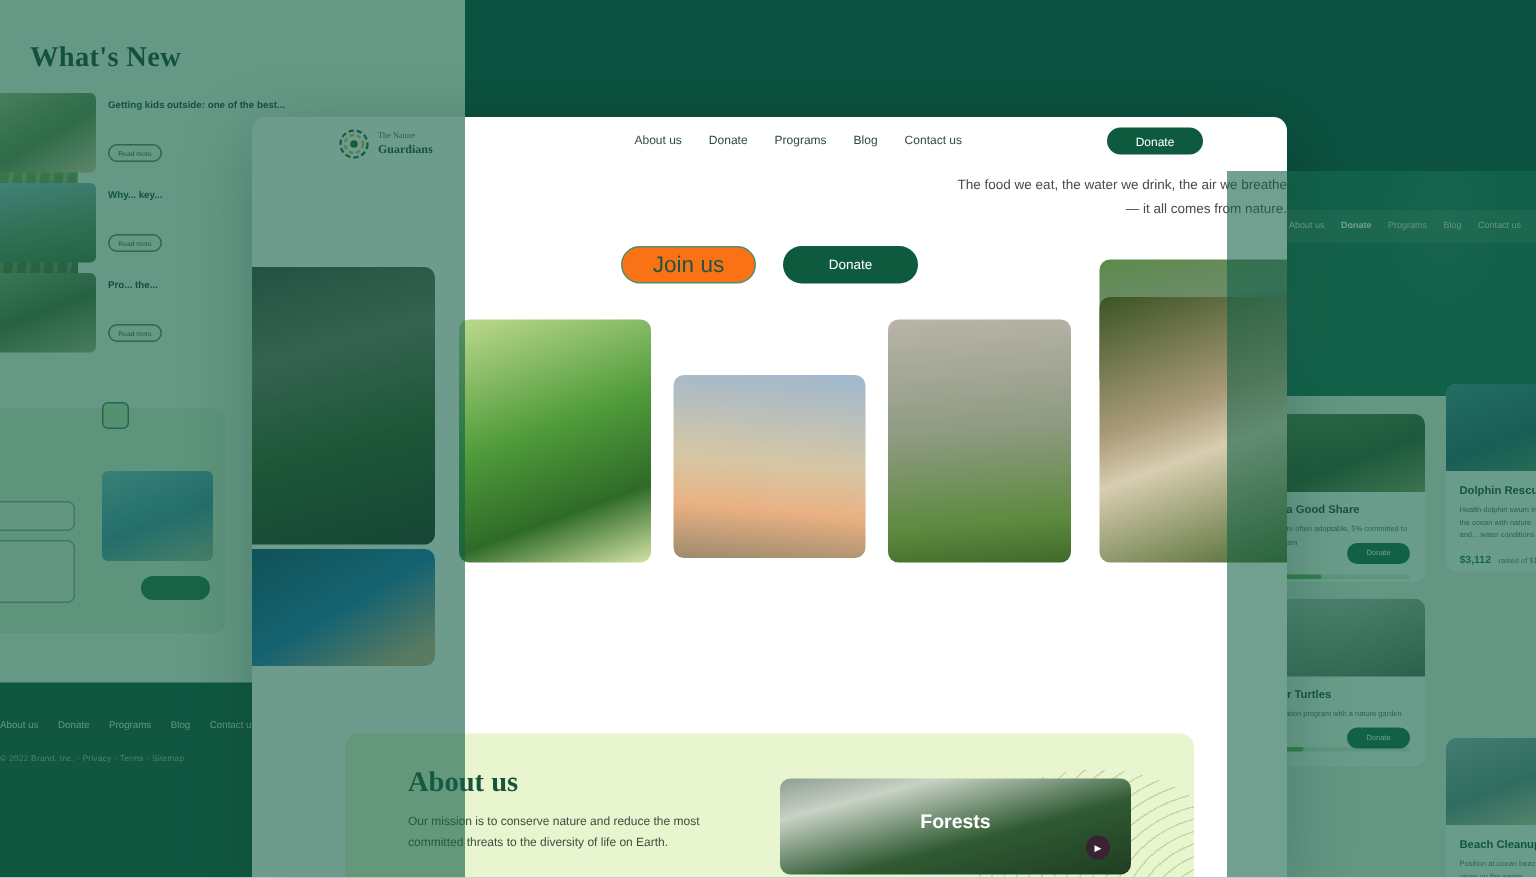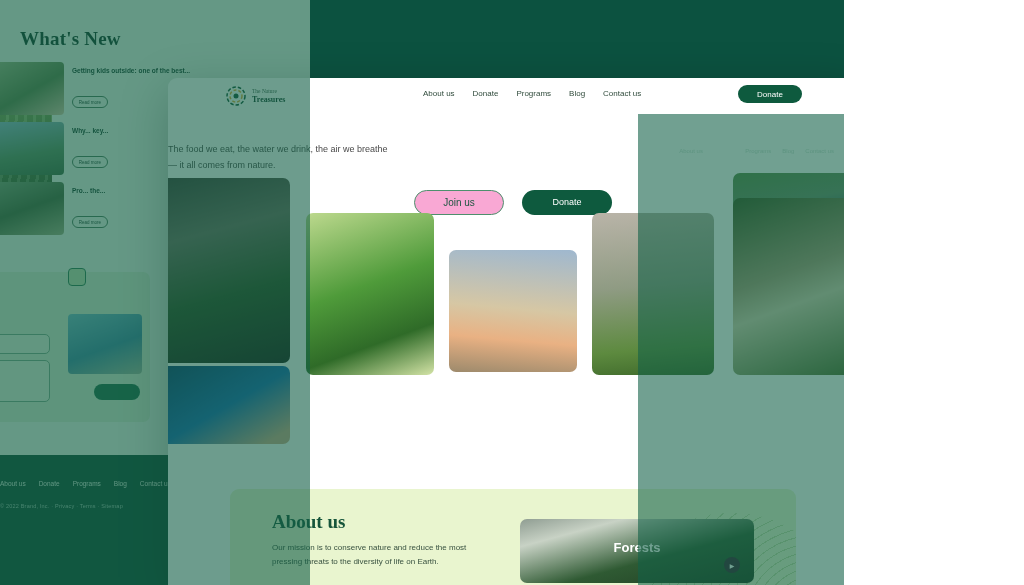--- a/index.html
+++ b/index.html
@@ -3,21 +3,21 @@
 <meta charset="utf-8">
 <style>
   * { box-sizing: border-box; margin: 0; padding: 0; }
   html, body {
     width: 1024px; height: 585px;
     overflow: hidden;
     font-family: "Liberation Sans", sans-serif;
   }
   #stage {
     position: relative;
-    width: 844px; height: 585px;
+    width: 1024px; height: 585px;
     background: #0c5240;
     overflow: hidden;
   }
 
   
   .bg-left {
     position: absolute; left: -88px; top: 0;
     width: 398px; height: 585px;
     background: #e9f3e9;
     overflow: hidden;
@@ -197,30 +197,30 @@
     display:flex; align-items:center; justify-content:center;
   }
 
   .hero-title {
     margin-top: 22px; text-align: center;
     font-family: "Liberation Serif", serif;
     font-weight: bold; font-size: 27px; color: #1a1a1a;
     letter-spacing: -.2px;
   }
   .hero-sub {
-    margin-top: 26px; text-align: left;
+    margin-top: 0; text-align: right;
     font-size: 9px; color: #4a4a4a; line-height: 1.75;
   }
   .hero-btns {
     margin-top: 16px; display: flex; justify-content: center; gap: 18px;
   }
   .btn-ghost {
     width: 90px; height: 25px; border-radius: 13px;
-    border: 1px solid #4e8f6d; color: #1d5540; font-size: 10px;
-    display:flex; align-items:center; justify-content:center; background:#f9a8d4;
+    border: 1px solid #4e8f6d; color: #1d5540; font-size: 15px;
+    display:flex; align-items:center; justify-content:center; background:#f97316;
   }
   .btn-solid {
     width: 90px; height: 25px; border-radius: 13px;
     background: #0e5a3e; color: #fff; font-size: 9px;
     display:flex; align-items:center; justify-content:center;
   }
 
   
   .ph { position: absolute; border-radius: 7px; overflow: hidden; }
   .ph.plant    { left: 0;   top: 100px; width: 122px; height: 185px; border-radius: 0 7px 7px 0;
@@ -384,21 +384,21 @@
       <div class="logo">
         <div class="mark">
           <svg viewBox="0 0 40 40" width="20" height="20" aria-hidden="true">
             <circle cx="20" cy="20" r="18" fill="none" stroke="#16553b" stroke-width="3" stroke-dasharray="7 4"></circle>
             <circle cx="20" cy="20" r="12" fill="none" stroke="#e0a93b" stroke-width="3" stroke-dasharray="6 4"></circle>
             <circle cx="20" cy="20" r="5" fill="#16553b"></circle>
           </svg>
         </div>
         <div class="txt">
           <div class="t1">The Nature</div>
-          <div class="t2">Treasures</div>
+          <div class="t2">Guardians</div>
         </div>
       </div>
 
       <div class="fg-links">
         <span>About us</span>
         <span>Donate</span>
         <span>Programs</span>
         <span>Blog</span>
         <span>Contact us</span>
       </div>
@@ -420,21 +420,21 @@
     <div class="ph hand"></div>
     <div class="ph leaf"></div>
     <div class="ph wind"></div>
     <div class="ph forest"></div>
     <div class="ph waterman"></div>
     <div class="ph mushroom"></div>
 
     <div class="about">
       <div class="wave"></div>
       <h2>About us</h2>
-      <p>Our mission is to conserve nature and reduce the most pressing threats to the diversity of life on Earth.</p>
+      <p>Our mission is to conserve nature and reduce the most committed threats to the diversity of life on Earth.</p>
       <div class="vid">
         <div class="cap">Forests</div>
         <div class="play">▶</div>
       </div>
     </div>
 
   </div>
 </div>
 
 </body></html>

